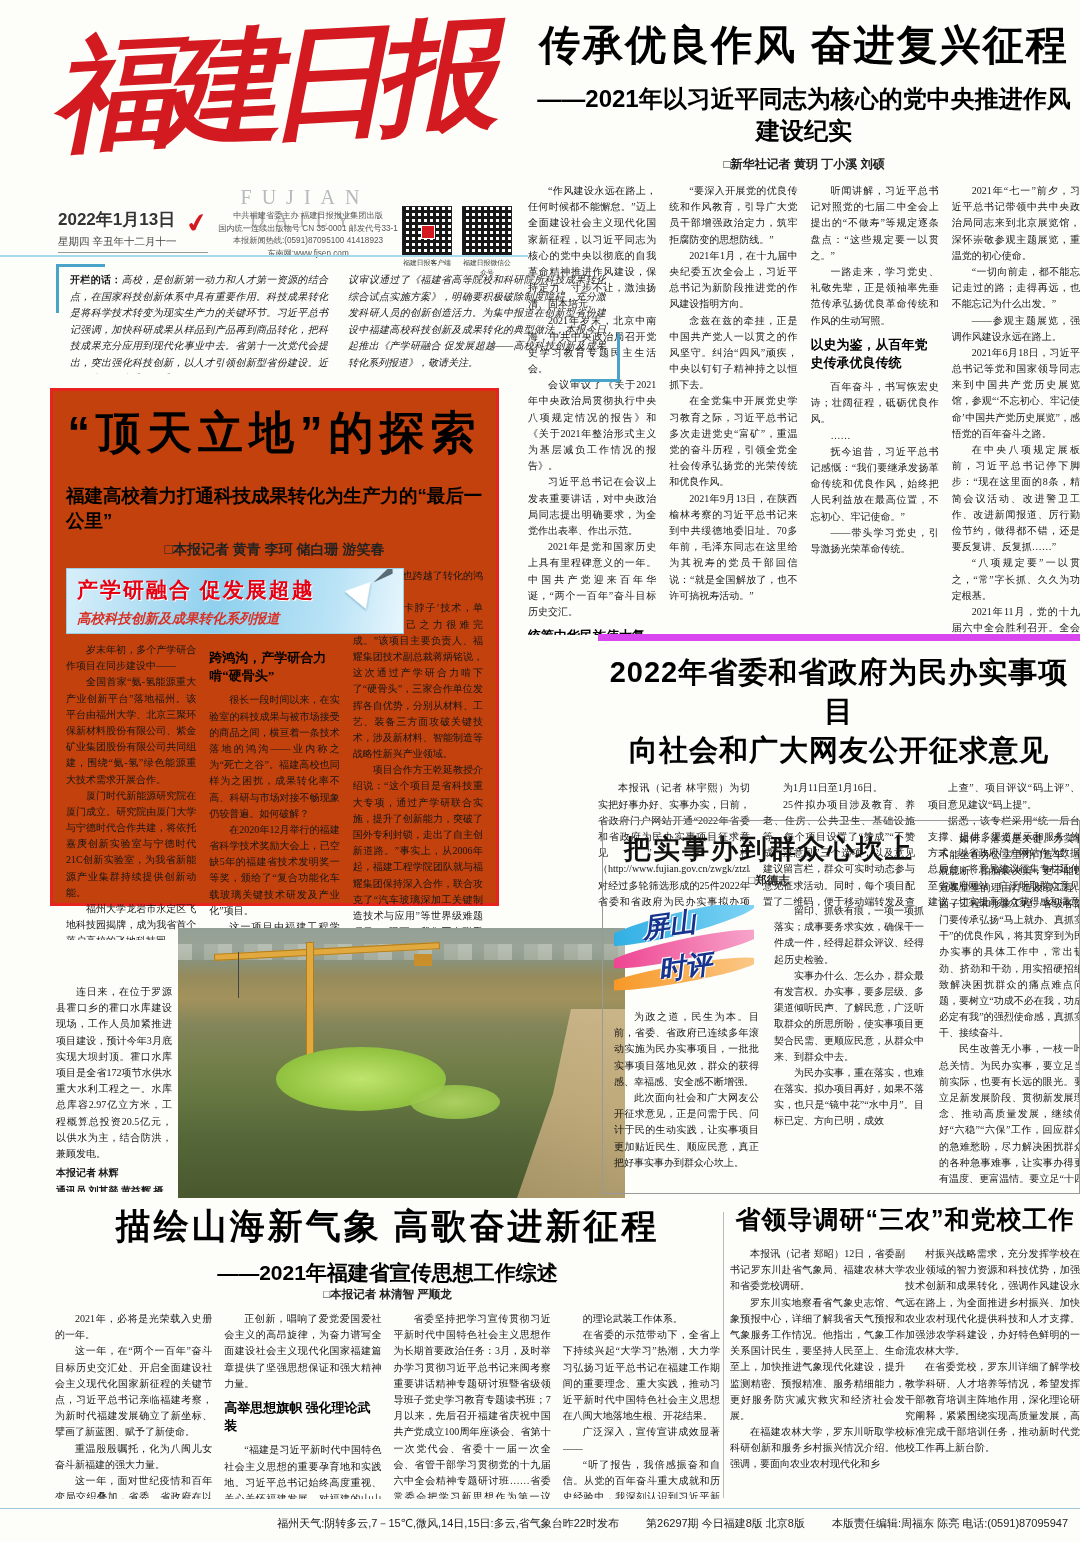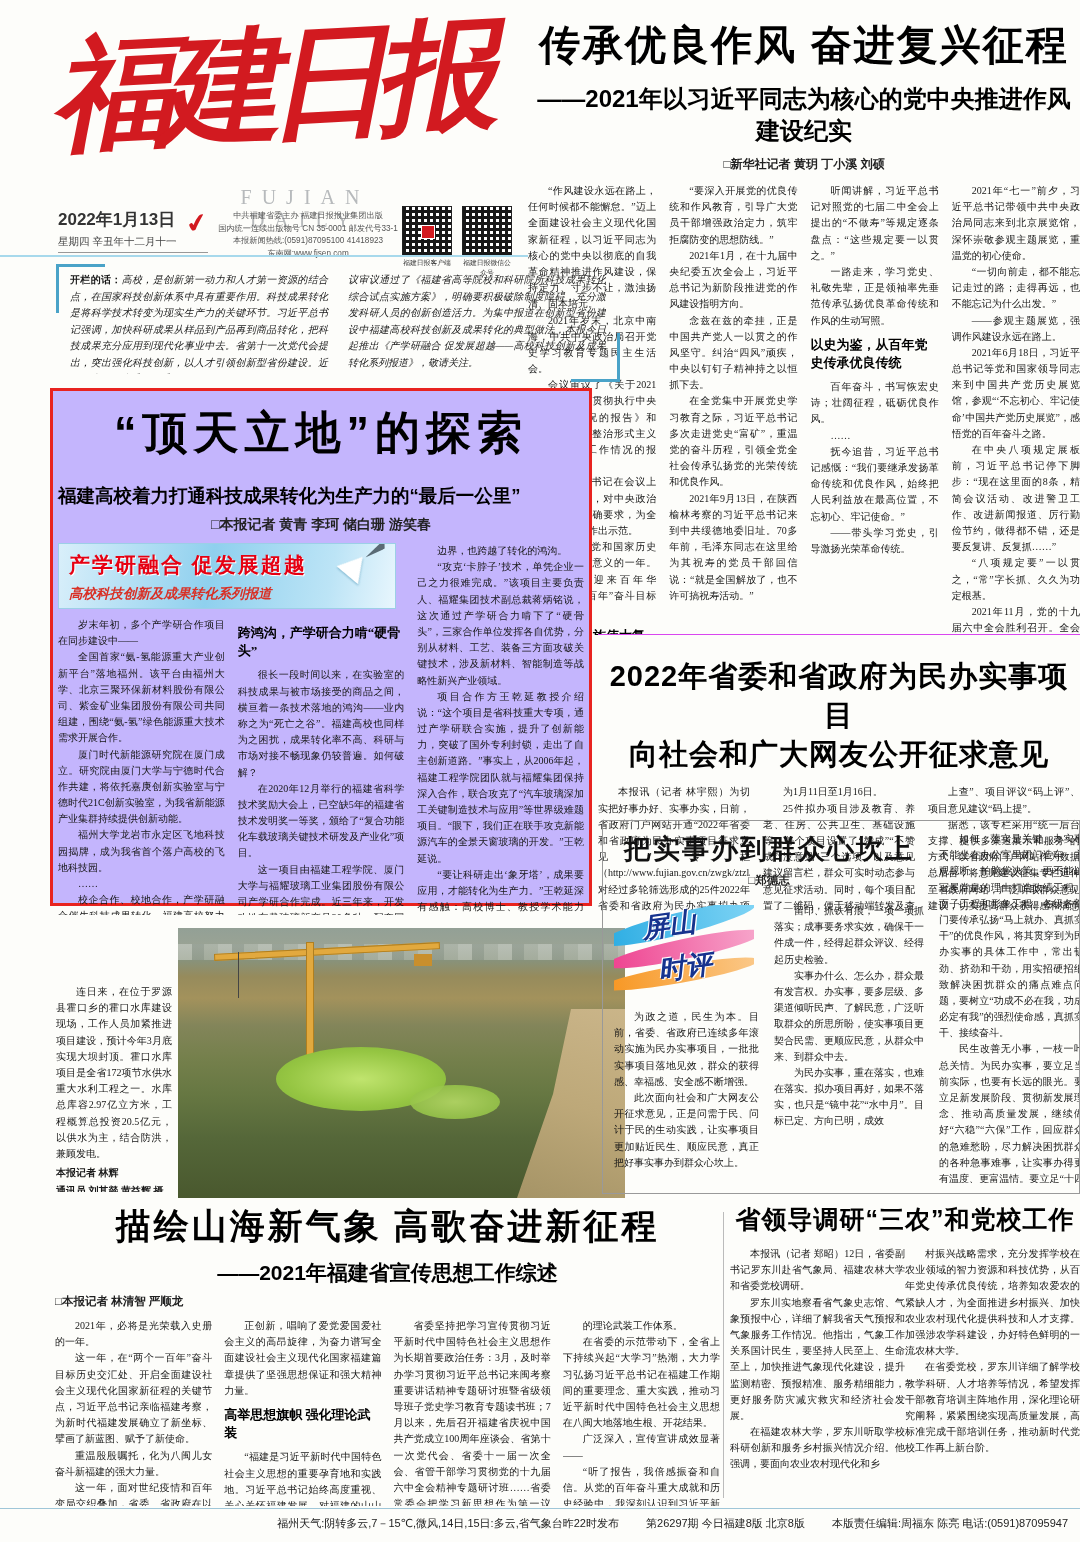--- a/index.html
+++ b/index.html
@@ -41,22 +41,22 @@
   
   .kl-box{position:absolute;left:56px;top:264px;width:564px;height:118px;padding:8px 14px;box-sizing:border-box;}
   .kl-box::before{content:"";position:absolute;left:0;top:0;width:46px;height:46px;
     border-left:3px solid #4aa3c8;border-top:3px solid #4aa3c8;}
   .kl-box::after{content:"";position:absolute;right:0;bottom:0;width:46px;height:46px;
     border-right:3px solid #4aa3c8;border-bottom:3px solid #4aa3c8;}
   .kl-cols{display:grid;grid-template-columns:1fr 1fr;gap:20px;height:100%;overflow:hidden;}
   .kl-col{font-family:"Liberation Serif",serif;font-size:10px;line-height:1.65;text-align:justify;font-style:italic;}
   .kl-lead{font-weight:bold;font-style:normal;}
   
-  .main-box{position:absolute;left:50px;top:388px;width:542px;height:518px;box-sizing:border-box;
-    border:3px solid #e8231f;padding:8px 5px;background:#c4b5fd;}
+  .main-box{position:absolute;left:50px;top:388px;width:449px;height:518px;box-sizing:border-box;
+    border:3px solid #e8231f;padding:8px 13px;background:#c2410c;}
   .main-h1{font-size:45px;font-weight:bold;text-align:center;letter-spacing:6px;margin-top:4px;color:#000;}
   .main-h2{font-size:18.5px;font-weight:bold;text-align:left;margin-top:20px;color:#000;}
   .main-by{font-size:14px;font-weight:bold;text-align:center;margin-top:8px;color:#222;}
   .main-body{position:relative;margin-top:9px;height:372px;display:grid;grid-template-columns:1fr 1fr 1fr;gap:13px;overflow:hidden;}
   .banner{position:absolute;left:0;top:0;width:338px;height:66px;box-sizing:border-box;
     background:linear-gradient(100deg,#d9effa 0%,#8fd0ee 45%,#bce4f6 80%,#e8f6fd 100%);
     border:1px solid #9ccfe6;padding:7px 10px;overflow:hidden;}
   .banner .b1{font-size:21px;font-weight:bold;color:#e60012;letter-spacing:2px;text-shadow:1px 1px 0 #fff;}
   .banner .b2{font-size:13.5px;font-style:italic;font-weight:bold;color:#d93025;margin-top:6px;
     font-family:"Liberation Serif",serif;}
@@ -81,21 +81,21 @@
     background:radial-gradient(ellipse at center,#b4d964 0%,#8abb3e 100%);opacity:.9;}
   .photo .road{position:absolute;right:0;top:30%;width:120px;height:70%;
     background:linear-gradient(200deg,#cdb78b 0%,#c2ab7c 50%,#a99668 100%);
     clip-path:polygon(55% 0,100% 0,100% 100%,10% 100%,40% 45%);opacity:.95;}
   .photo .mast{position:absolute;left:128px;top:14px;width:6px;height:112px;background:#e2a93e;border:1px solid #b07f20;}
   .photo .jib{position:absolute;left:36px;top:20px;width:224px;height:5px;background:#e2a93e;
     border:1px solid #b07f20;transform:rotate(-3deg);}
   .photo .cable{position:absolute;left:60px;top:24px;width:1px;height:46px;background:#444;}
   .photo .cw{position:absolute;left:236px;top:26px;width:18px;height:12px;background:#c98f2d;}
   
-  .a22{position:absolute;left:598px;top:634px;width:482px;border-top:1px solid #d946ef;padding-top:22px;}
+  .a22{position:absolute;left:598px;top:634px;width:482px;border-top:7px solid #d946ef;padding-top:12px;}
   .a22-h{font-size:29px;font-weight:bold;text-align:center;line-height:1.35;letter-spacing:1px;color:#000;}
   .a22-body{margin-top:10px;height:128px;grid-template-columns:repeat(3,1fr);gap:13px;}
   
   .sp-box{position:absolute;left:602px;top:820px;width:478px;height:374px;box-sizing:border-box;
     border:1px solid #999;padding:10px 11px;display:grid;gap:15px;
     grid-template-columns:145px 150px 145px;grid-template-rows:auto 1fr;
     grid-template-areas:"t t c" "a b c";overflow:hidden;}
   .sp-title{grid-area:t;text-align:center;}
   .sp-title .t{font-size:27px;font-weight:bold;letter-spacing:2px;font-family:"Liberation Serif",serif;color:#111;}
   .sp-title .by{font-size:11.5px;font-weight:bold;margin-top:6px;color:#222;}
@@ -108,21 +108,21 @@
   .sp-logo .s2{left:-10px;top:34px;width:160px;height:20px;background:linear-gradient(90deg,#ee3f8e,#f7a9cd);transform:rotate(-12deg);}
   .sp-logo .s3{left:-14px;top:60px;width:160px;height:18px;background:linear-gradient(90deg,#f7941d,#fbc98a);transform:rotate(-10deg);}
   .sp-logo .w1,.sp-logo .w2{position:absolute;font-family:"Liberation Serif",serif;font-weight:bold;
     font-style:italic;font-size:27px;color:#16338e;text-shadow:1px 1px 0 #fff,-1px -1px 0 #fff;}
   .sp-logo .w1{left:28px;top:2px;transform:rotate(-8deg);}
   .sp-logo .w2{left:44px;top:44px;transform:rotate(-8deg);}
   
   .bl-art{position:absolute;left:55px;top:1203px;width:665px;}
   .bl-h1{font-size:35px;font-weight:bold;text-align:center;letter-spacing:3px;font-family:"Liberation Serif",serif;color:#000;}
   .bl-h2{font-size:21px;font-weight:bold;text-align:center;margin-top:9px;color:#000;}
-  .bl-by{font-size:11.5px;font-weight:bold;margin-top:7px;color:#222;}
+  .bl-by{font-size:11.5px;font-weight:bold;text-align:center;color:#222;}
   .bl-body{margin-top:9px;height:188px;grid-template-columns:repeat(4,1fr);gap:12px;}
   
   .br-art{position:absolute;left:730px;top:1203px;width:350px;}
   .br-h1{font-size:25px;font-weight:bold;text-align:center;letter-spacing:1px;color:#000;}
   .br-body{margin-top:10px;height:252px;grid-template-columns:1fr 1fr;}
   .v-rule{position:absolute;left:723px;top:1212px;width:1px;height:286px;background:#bbb;}
   
   .foot-rule{position:absolute;left:0;top:1508px;width:1080px;height:1px;background:#9fc6d8;}
   .footer{position:absolute;left:0;top:1516px;width:1080px;text-align:right;font-size:11px;color:#222;}
   .footer span{margin:0 12px;}
@@ -336,21 +336,21 @@
 
   <div class="br-art">
     <div class="br-h1">省领导调研“三农”和党校工作</div>
     <div class="br-body cols">
       <div class="col">
           <p class="para">本报讯（记者 郑昭）12日，省委副书记罗东川赴省气象局、福建农林大学和省委党校调研。</p>
           <p class="para">罗东川实地察看省气象史志馆、气象预报中心，详细了解我省天气预报和气象服务工作情况。他指出，气象工作关系国计民生，要坚持人民至上、生命至上，加快推进气象现代化建设，提升监测精密、预报精准、服务精细能力，更好服务防灾减灾救灾和经济社会发展。</p>
           <p class="para">在福建农林大学，罗东川听取学校科研创新和服务乡村振兴情况介绍。他强调，要面向农业农村现代化和乡</p>
         </div>
       <div class="col">
-          <p class="para">村振兴战略需求，充分发挥学校在农业领域的智力资源和科技优势，从百年党史传承优良传统，培养知农爱农的紧缺人才，为全面推进乡村振兴、加快农业农村现代化提供科技和人才支撑。加强涉农学科建设，办好特色鲜明的一流农林大学。</p>
+          <p class="para">村振兴战略需求，充分发挥学校在农业领域的智力资源和科技优势，加强技术创新和成果转化，强调作风建设永远在路上，为全面推进乡村振兴、加快农业农村现代化提供科技和人才支撑。加强涉农学科建设，办好特色鲜明的一流农林大学。</p>
           <p class="para">在省委党校，罗东川详细了解学校教学科研、人才培养等情况，希望发挥干部教育培训主阵地作用，深化理论研究阐释，紧紧围绕实现高质量发展，高标准完成干部培训任务，推动新时代党校工作再上新台阶。</p>
         </div>
     </div>
   </div>
 
   <div class="foot-rule"></div>
   <div class="footer">
     <span>福州天气:阴转多云,7－15℃,微风,14日,15日:多云,省气象台昨22时发布</span>
     <span>第26297期 今日福建8版 北京8版</span>
     <span>本版责任编辑:周福东 陈亮 电话:(0591)87095947</span>

